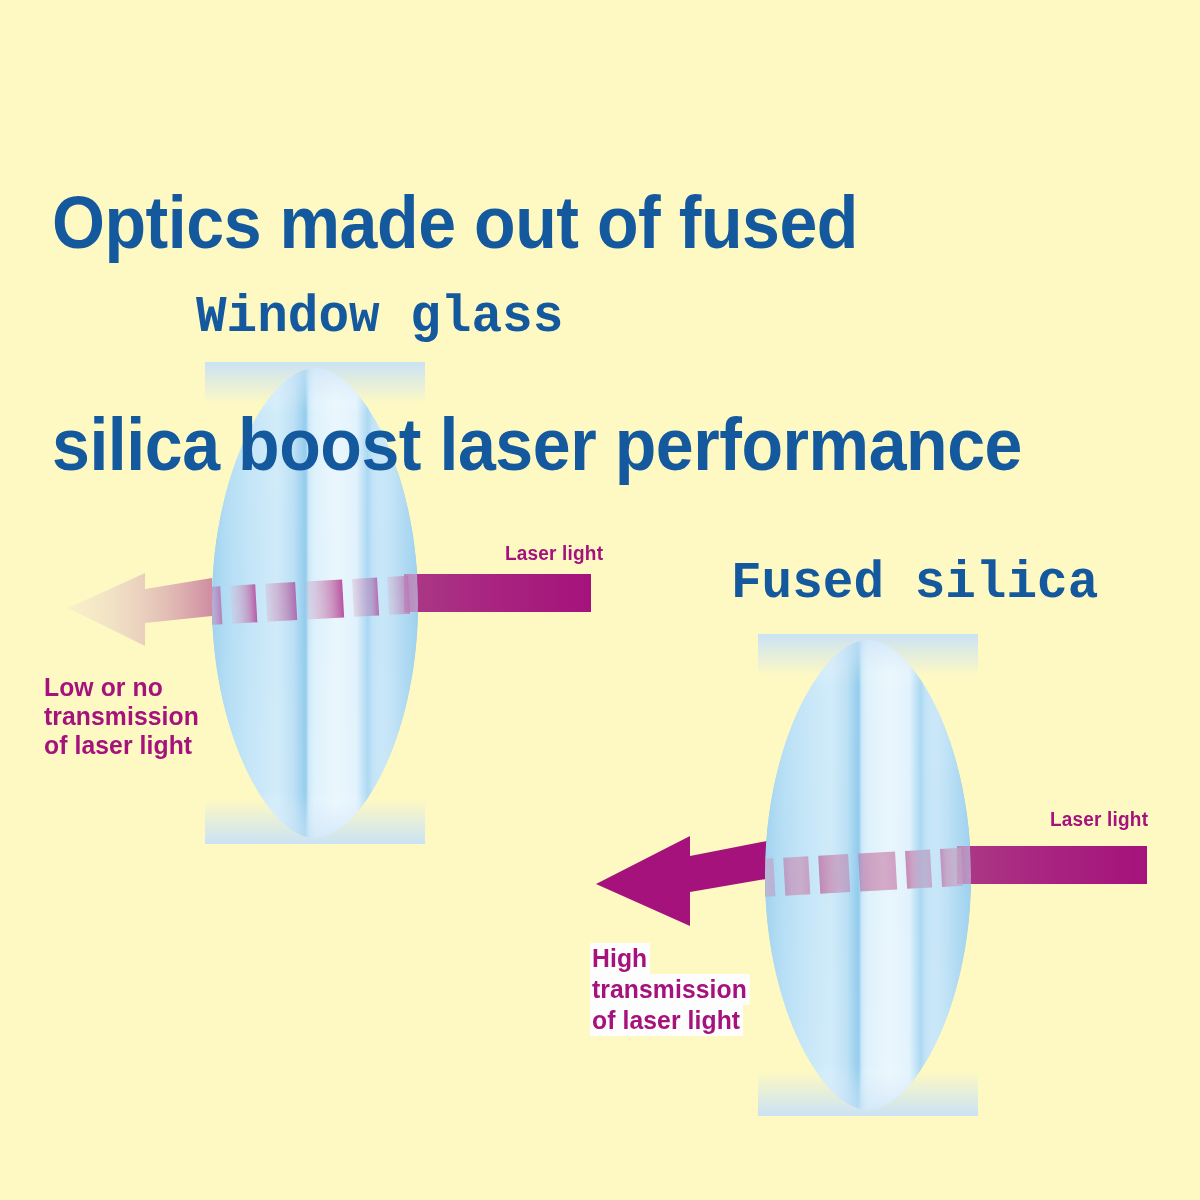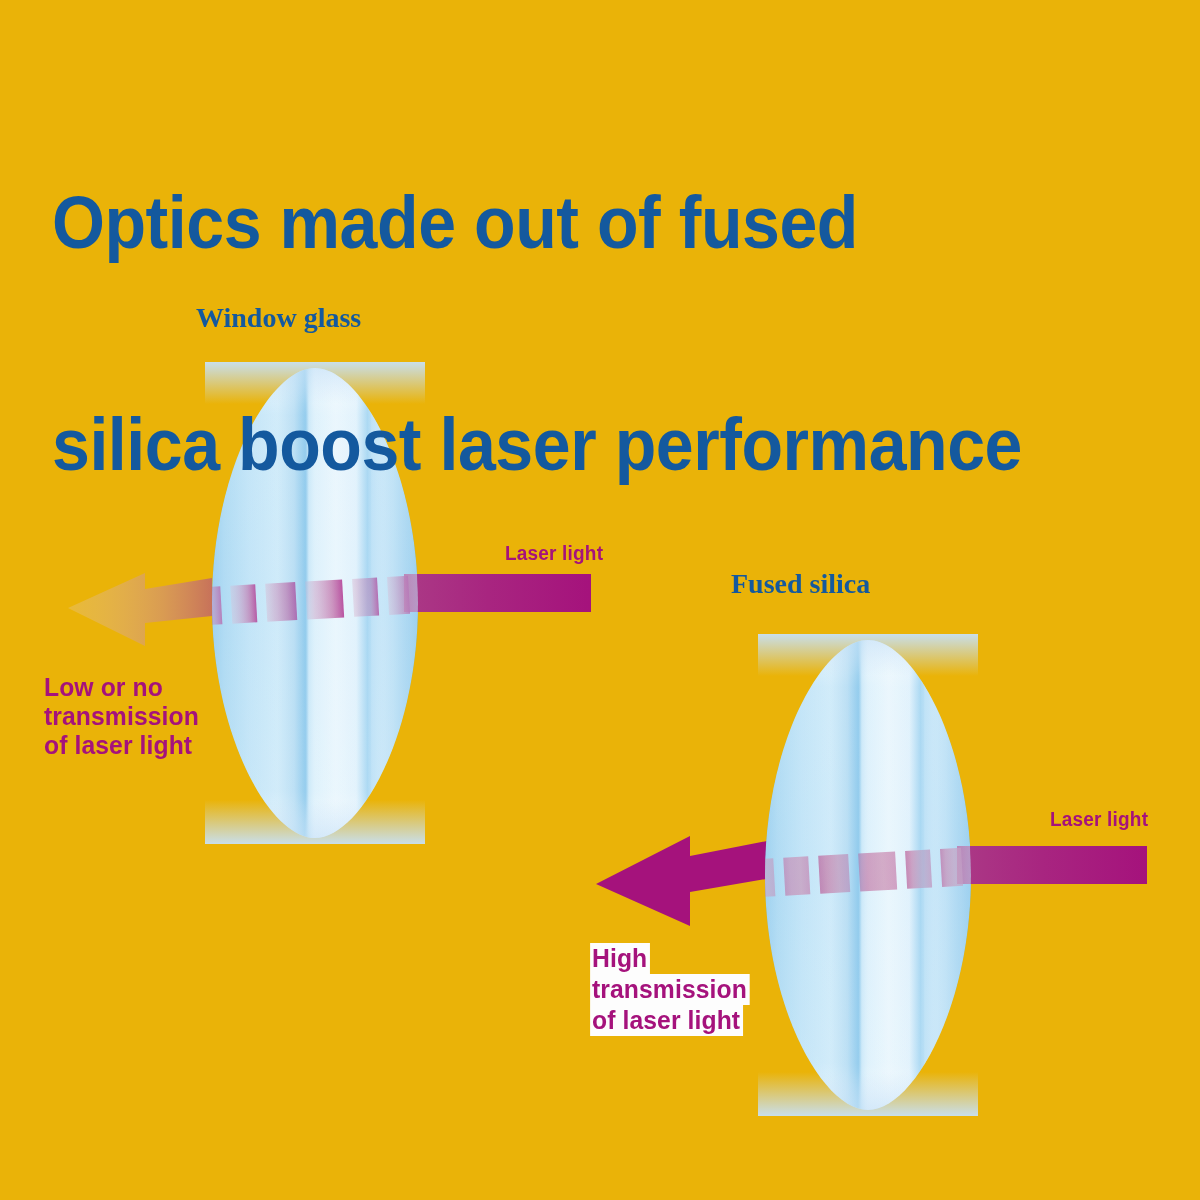--- a/index.html
+++ b/index.html
@@ -4,21 +4,21 @@
 <style>
   html, body {
     margin: 0;
     padding: 0;
     background: #ffffff;
   }
   #infographic {
     position: relative;
     width: 1200px;
     height: 1200px;
-    background: #eab308;
+    background: #fef9c3;
     overflow: hidden;
     font-family: "Liberation Sans", sans-serif;
   }
   #scene {
     position: absolute;
     inset: 0;
     width: 1200px;
     height: 1200px;
   }
 
@@ -37,23 +37,23 @@
     transform: scaleX(0.92);
     transform-origin: left top;
     white-space: pre;
   }
   .title-line { display: block; }
 
   
   .panel-heading {
     position: absolute;
     color: #14599e;
-    font-family: Liberation Serif, serif;
+    font-family: Liberation Mono, monospace;
     font-weight: 700;
-    font-size: 28px;
+    font-size: 51px;
     line-height: 40px;
     white-space: nowrap;
   }
   #heading-window { left: 196px; top: 298px; }
   #heading-silica { left: 731px; top: 564px; }
 
   
   .laser-label {
     position: absolute;
     color: #a5127c;

